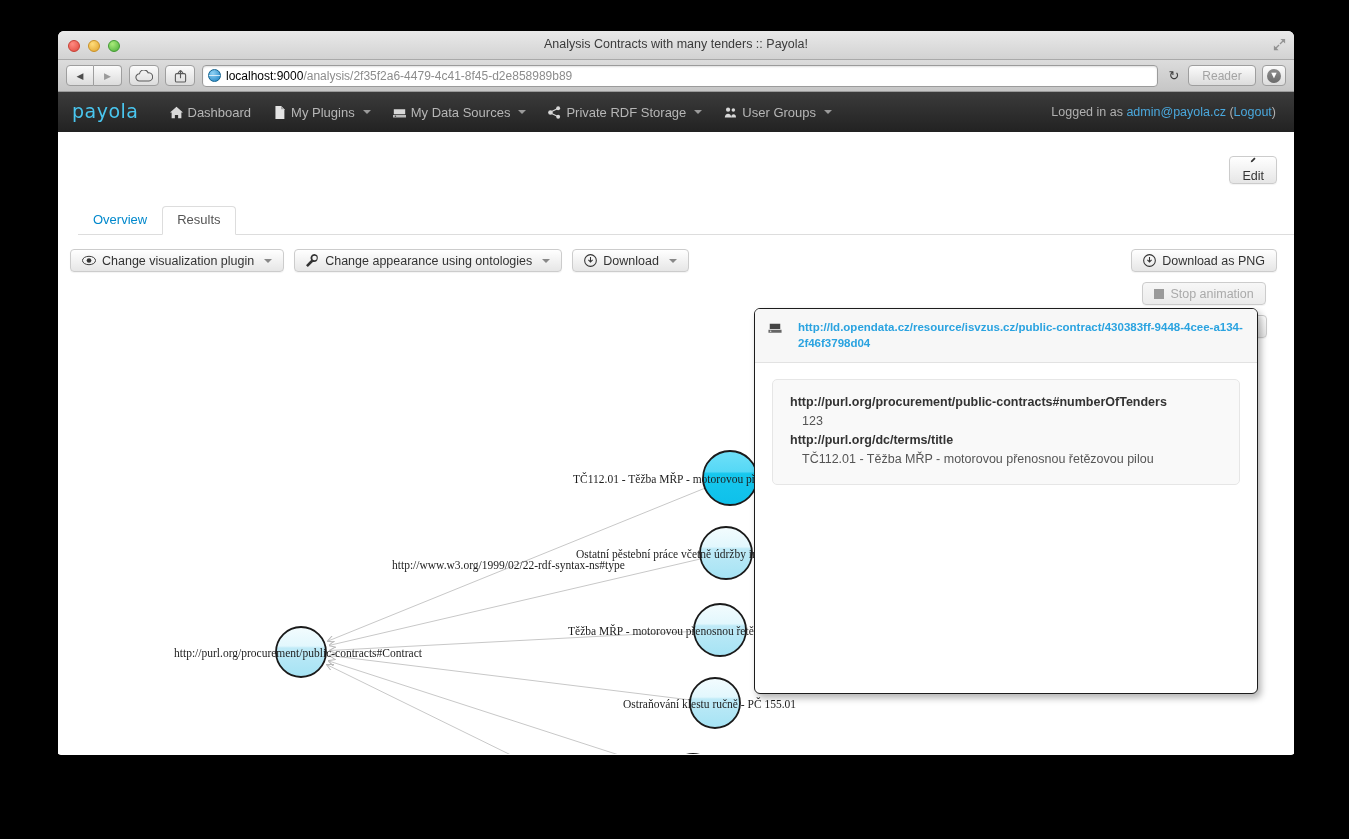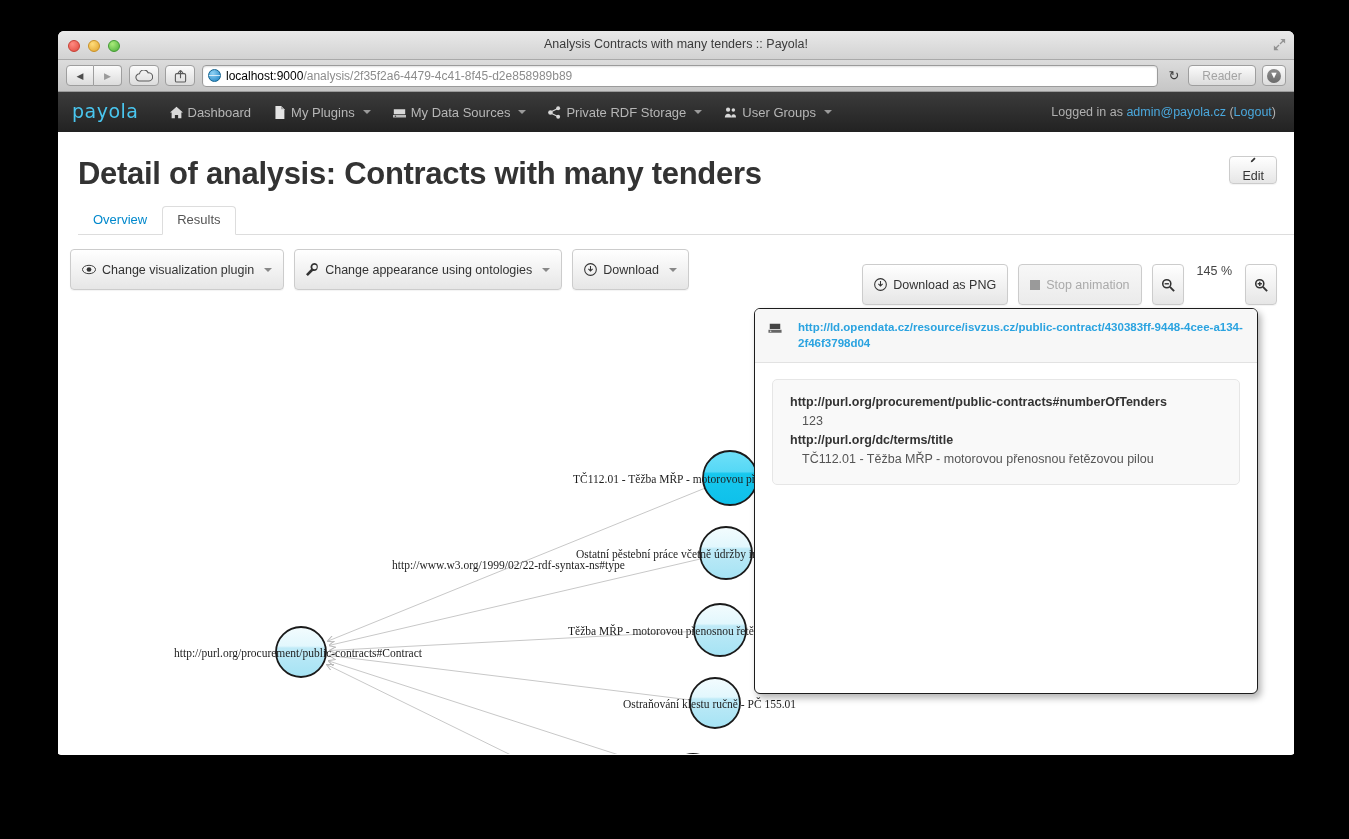--- a/index.html
+++ b/index.html
@@ -176,32 +176,32 @@
     position: relative; z-index: 2;
   }
 
   
   #viz-toolbar {
     position: absolute; left: 12px; right: 12px; top: 117px;
     height: 30px;
   }
   .btn {
     display: inline-flex; align-items: center; gap: 6px;
-    height: 41px; padding: 0 11px;
+    height: 23px; padding: 0 11px;
     font-size: 12.5px; color: #333;
     background: linear-gradient(to bottom, #fff, #e6e6e6);
     border: 1px solid #ccc; border-radius: 4px;
     box-shadow: 0 1px 1px rgba(0,0,0,.05);
     vertical-align: top;
     white-space: nowrap;
   }
   .btn.disabled { color: #aaa; background: linear-gradient(to bottom, #f7f7f7, #ebebeb); }
   .btn .caret { border-left: 4px solid transparent; border-right: 4px solid transparent; border-top: 4px solid #888; margin-left: 4px; }
   #toolbar-left { position: absolute; left: 0; top: 0; display: flex; gap: 10px; }
-  #toolbar-right { position: absolute; right: 0; top: 15px; display: flex; gap: 10px; align-items: center; }
+  #toolbar-right { position: absolute; right: 0; top: 0; display: flex; gap: 10px; align-items: center; flex-direction: column; }
   #zoom-group { display: flex; gap: 0; }
   #zoom-group .btn { width: 32px; justify-content: center; padding: 0; }
   #zoom-value { font-size: 12.5px; color: #444; padding: 0 13px; }
 
   
   #graph-canvas {
     position: absolute; left: 0; right: 0; top: 160px; bottom: 0;
     overflow: hidden;
   }
   #graph-svg { position: absolute; left: 0; top: 0; }
@@ -342,21 +342,20 @@
       </div>
 
       <div id="nav-right">
         <span>Logged in as </span><a href="#">admin@payola.cz</a><span> (</span><a href="#">Logout</a><span>)</span>
       </div>
     </div>
 
     <div id="content">
       <div id="content-inner">
 
-        <div id="page-title">Detail of analysis: Contracts with many tenders</div>
 
         <div id="edit-button">
           <svg width="12" height="12" viewBox="0 0 16 16">
               <path d="M11.5 1.2l3.3 3.3-8.6 8.6-4.1.8.8-4.1z" fill="#333"></path>
             </svg>
           <span>Edit</span>
         </div>
 
         <div id="tabs">
           <div class="tab">Overview</div>

